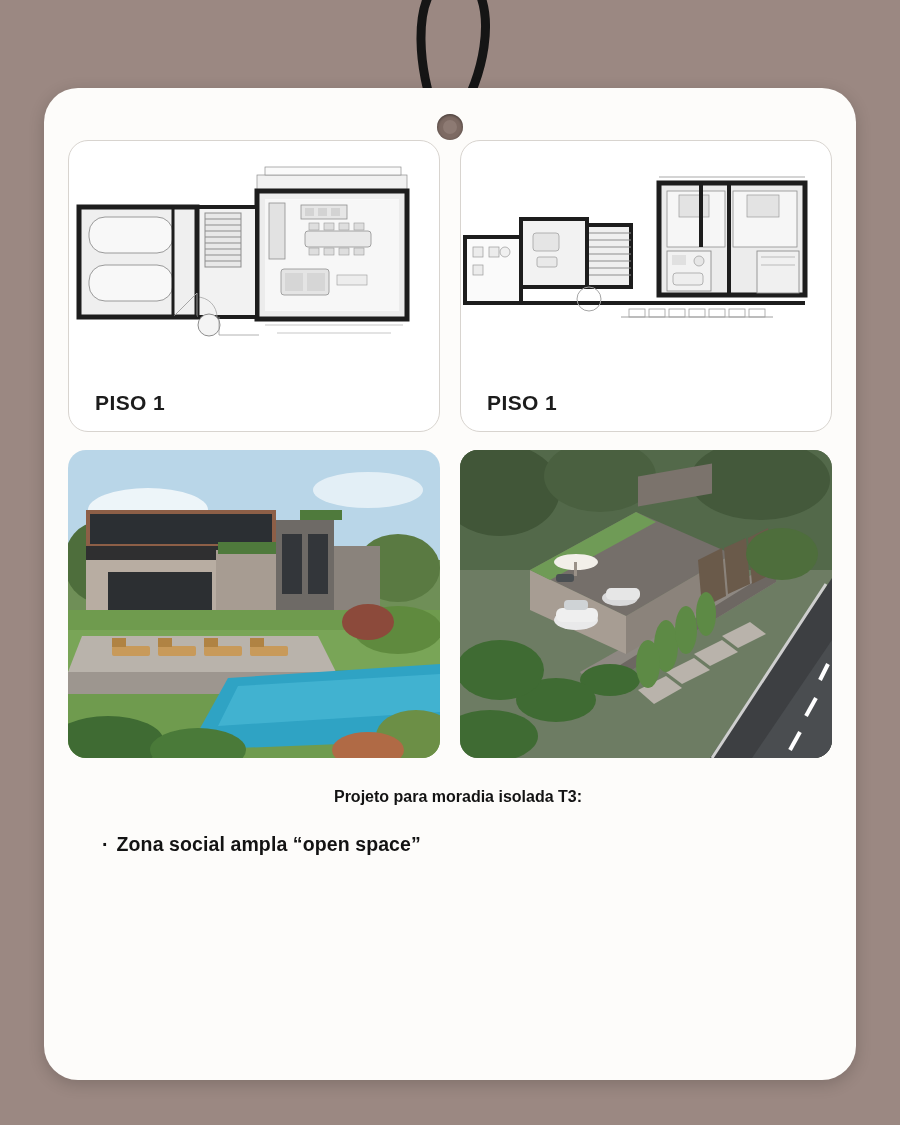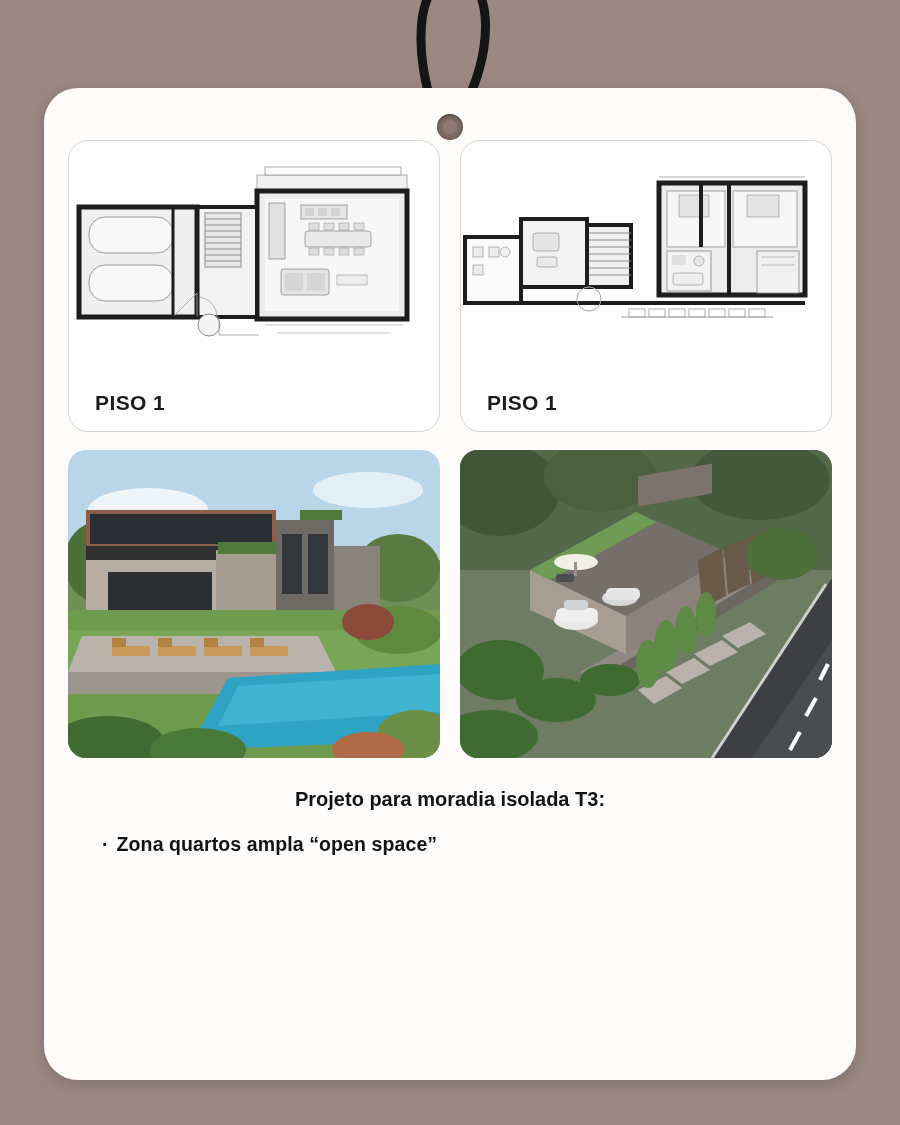--- a/index.html
+++ b/index.html
@@ -100,23 +100,24 @@
     position: relative;
   }
 
   
   .caption {
     position: absolute;
     left: 0;
     top: 700px;
     width: 812px;
     text-align: center;
-    font-size: 20px;
+    font-size: 16px;
     font-weight: bold;
     color: #131313;
+    padding-left: 8px;
   }
   .bullets {
     position: absolute;
     left: 58px;
     top: 745px;
     width: 700px;
   }
   .bullet {
     font-size: 19.5px;
     font-weight: bold;
@@ -403,17 +404,17 @@
         </g>
         <ellipse cx="322" cy="104" rx="36" ry="26" fill="#4e6e3c"></ellipse>
       </svg>
     </div>
   </div>
 
   <div class="caption">Projeto para moradia isolada T3:</div>
 
   <div class="bullets">
     <div class="bullet">
-      <span class="dot">·</span><span>Zona quartos ampla “open space”</span>
+      <span class="dot">·</span><span>Zona social ampla “open space”</span>
     </div>
   </div>
 
 </div>
 
 </body></html>

